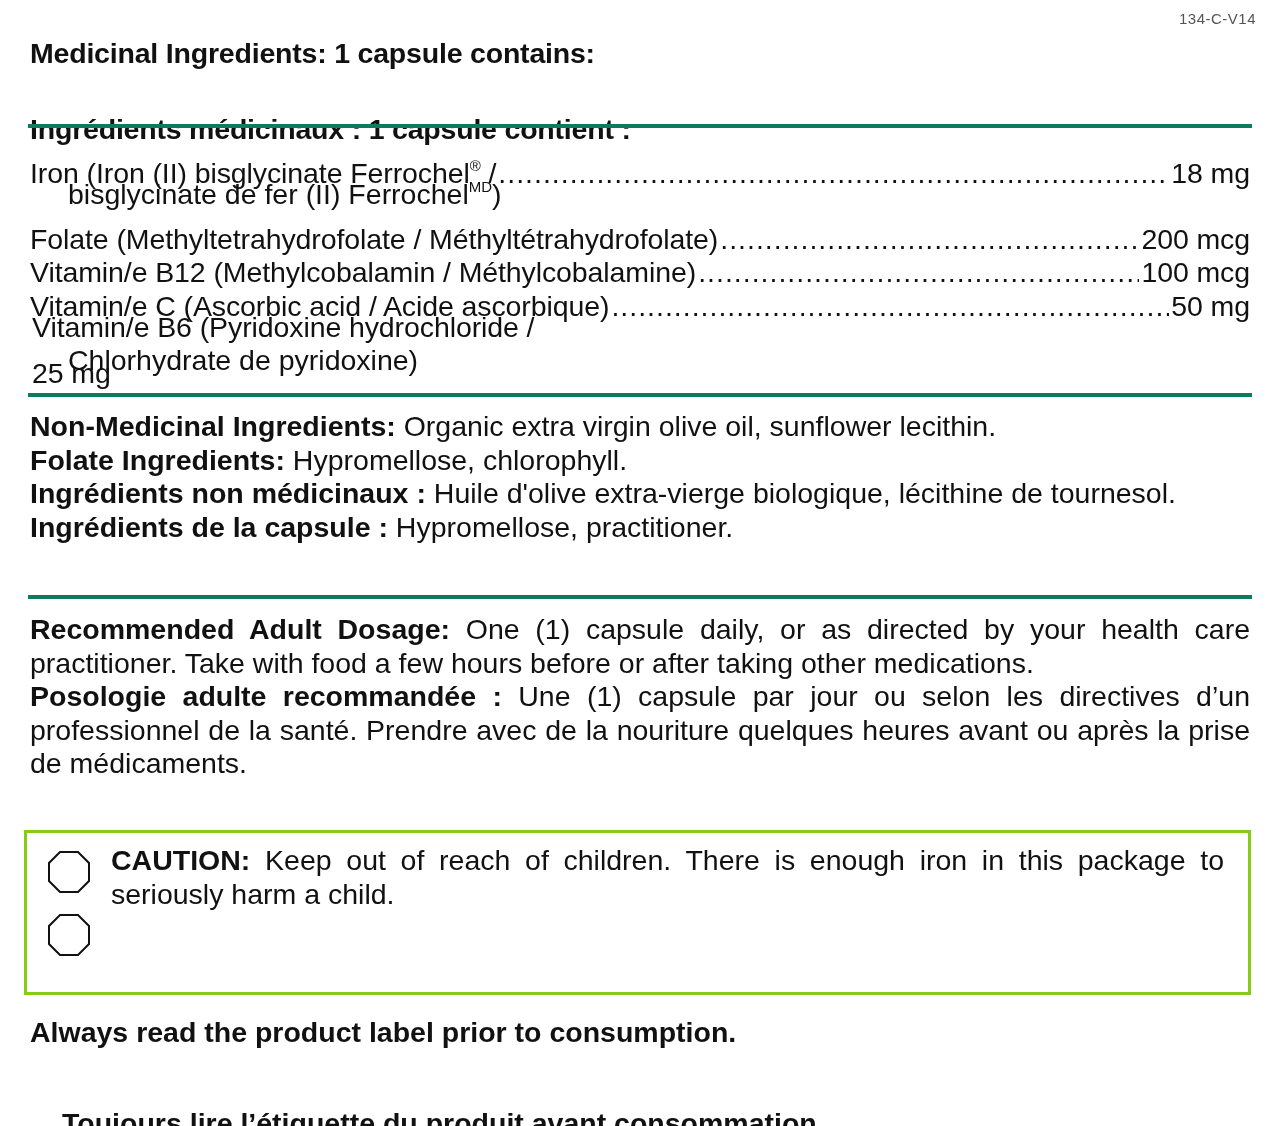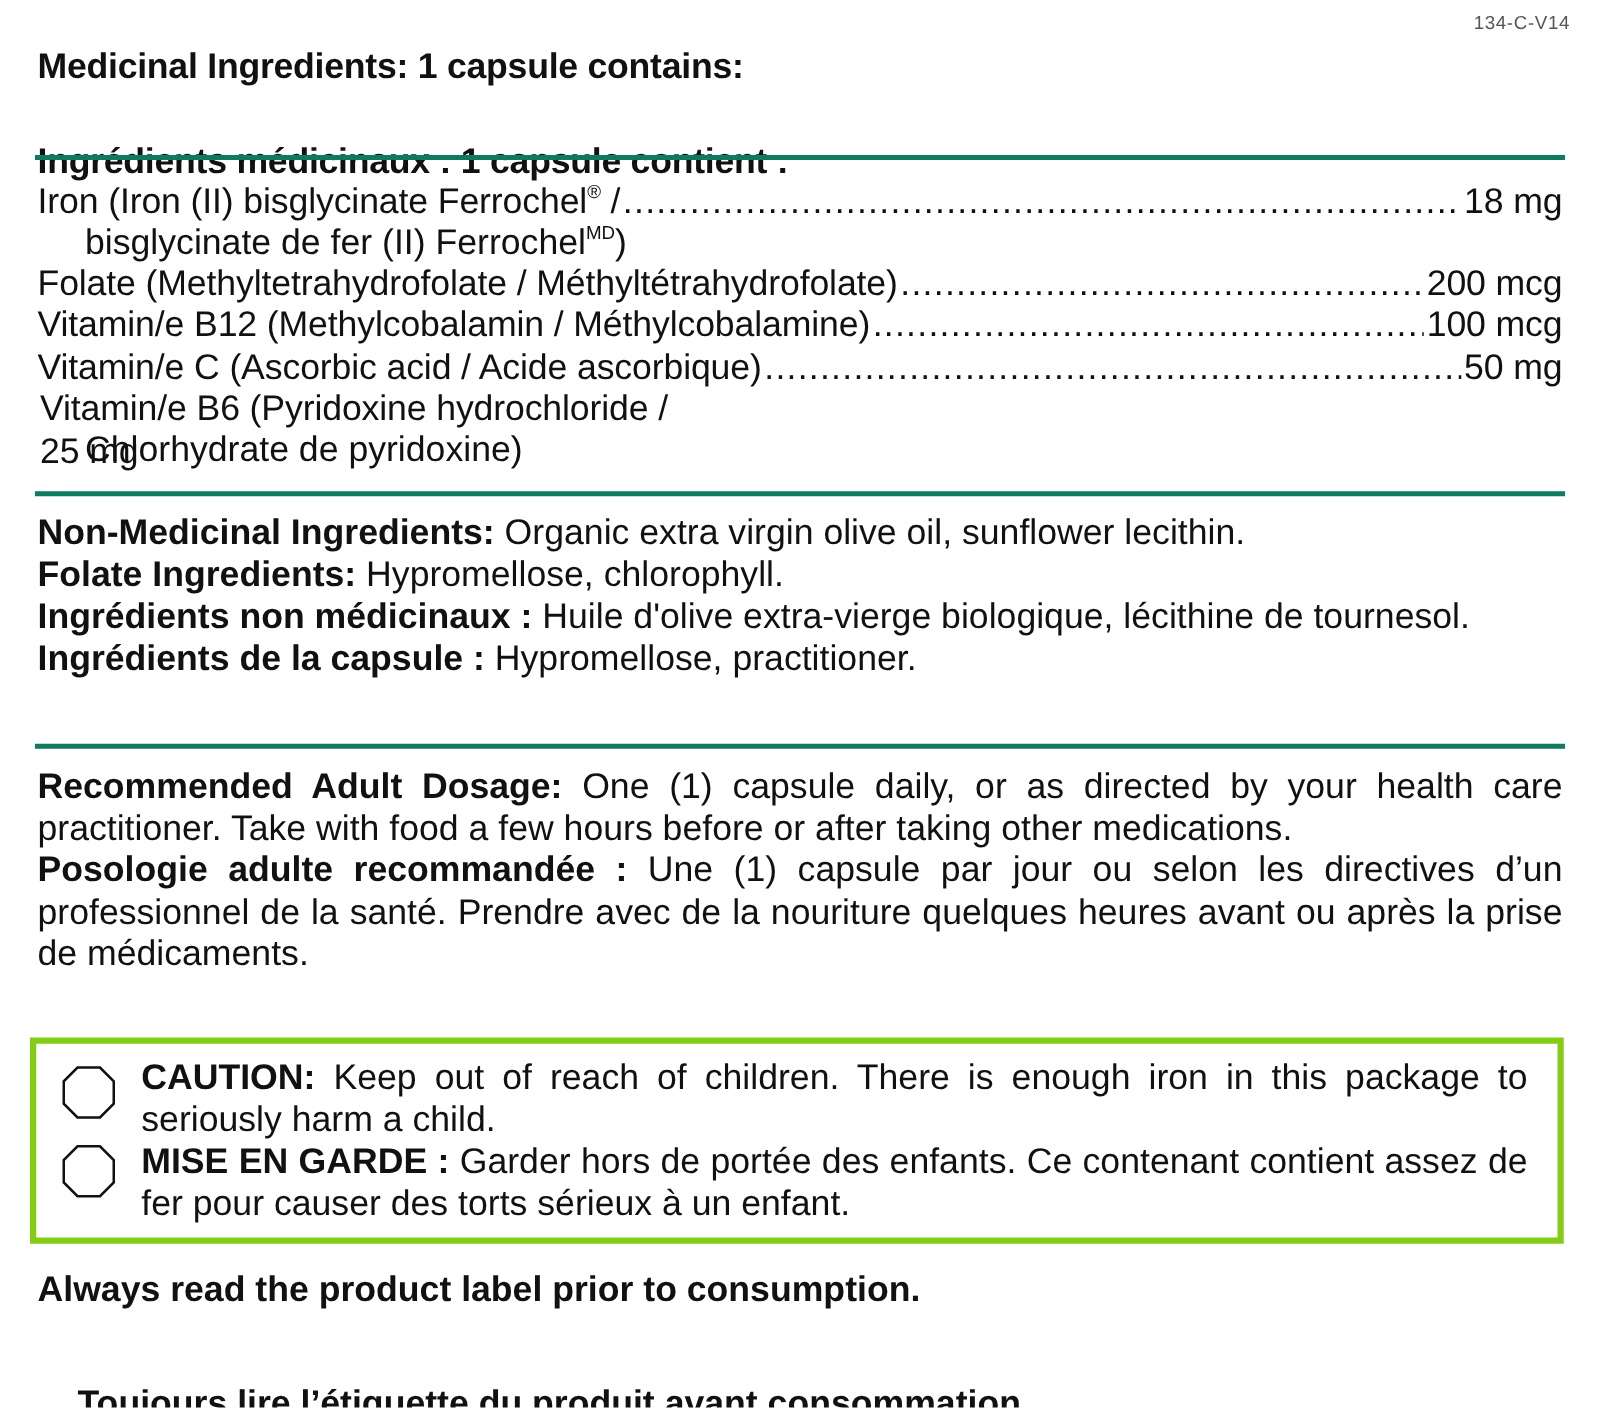--- a/index.html
+++ b/index.html
@@ -26,33 +26,33 @@
     white-space: nowrap; letter-spacing: -0.1px;
   }
   .ing-row .name { flex: 0 0 auto; }
   .ing-row .dots {
     flex: 1 1 auto; overflow: hidden; margin: 0 2px; letter-spacing: 1px;
     color: #111;
   }
   .ing-row .dots::before {
     content: "................................................................................................................................................................................................................";
   }
-  .ing-row .amt { flex: 0 0 auto; }
+  .ing-row .amt { flex: 0 0 auto; margin-top: 12px; }
   .cont {
     position: absolute; left: 38px; font-size: 28.5px; line-height: 34px; white-space: nowrap;
   }
   sup { font-size: 15px; vertical-align: 12px; line-height: 0; }
   .para {
     position: absolute; left: 0; right: 0; font-size: 28.5px; line-height: 33.5px;
   }
   .para b { font-weight: bold; }
   .justify { text-align: justify; text-align-last: left; }
   .caution-box {
     position: absolute; left: 24px; top: 830px; width: 1227px; height: 165px;
-    border: 5px solid #84cc16; box-sizing: border-box;
+    border: 3px solid #84cc16; box-sizing: border-box;
   }
   .octagon { position: absolute; left: 20px; width: 44px; height: 44px; }
   .caution-text {
     position: absolute; left: 84px; right: 24px; font-size: 28.5px; line-height: 33.5px;
   }
   .footer {
     position: absolute; left: 30px; font-weight: bold; font-size: 28.5px; line-height: 38px; white-space: nowrap;
   }
 </style>
 </head>
@@ -114,18 +114,17 @@
 
 <div class="caution-box">
   <svg class="octagon" style="top:17px;" viewBox="0 0 44 44">
     <polygon points="13,2 31,2 42,13 42,31 31,42 13,42 2,31 2,13" fill="none" stroke="#111" stroke-width="2"></polygon>
   </svg>
   <svg class="octagon" style="top:80px;" viewBox="0 0 44 44">
     <polygon points="13,2 31,2 42,13 42,31 31,42 13,42 2,31 2,13" fill="none" stroke="#111" stroke-width="2"></polygon>
   </svg>
   <div class="caution-text justify" style="top:11px;">
     <div><b>CAUTION:</b><span> Keep out of reach of children. There is enough iron in this package to seriously harm a child.</span></div>
-    <div><b>MISE EN GARDE :</b><span> Garder hors de portée des enfants. Ce contenant contient assez de fer pour causer des torts sérieux à un enfant.</span></div>
   </div>
 </div>
 
 <div class="footer" style="top:1013px;">Always read the product label prior to consumption.</div>
 <div class="footer" style="top:1104px;margin-left:32px;">Toujours lire l’étiquette du produit avant consommation.</div>
 
 </body></html>

